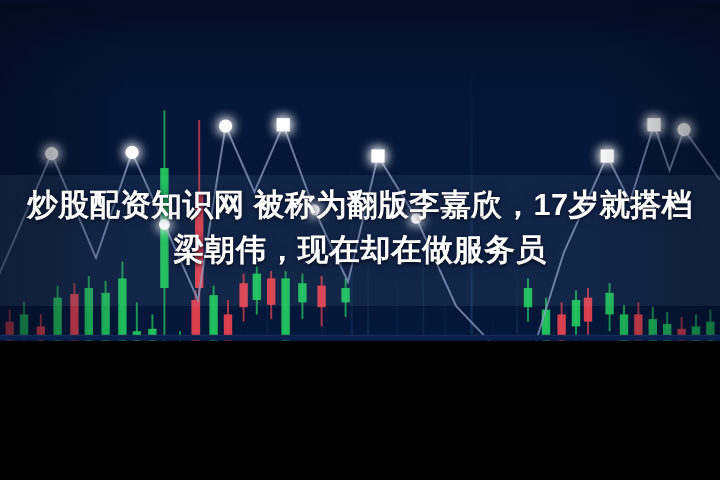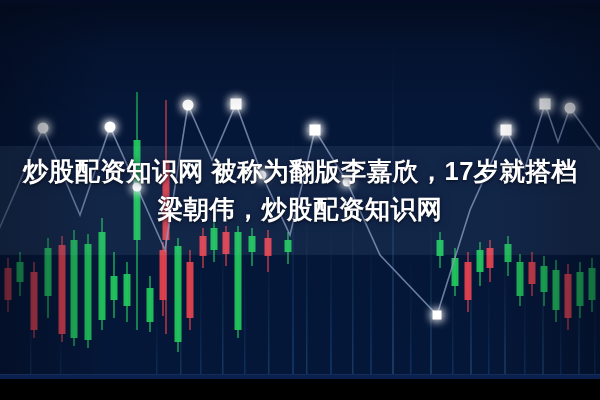--- a/index.html
+++ b/index.html
@@ -1,21 +1,21 @@
 <!DOCTYPE html>
 <html lang="zh"><head>
 <meta charset="utf-8">
 <title>炒股配资知识网</title>
 <style>
   html,body{margin:0;padding:0;background:#000;}
   *{box-sizing:border-box;}
 
   #stage{
     position:relative;
-    width:600px;height:379px;
+    width:600px;height:284px;
     overflow:hidden;
     font-family:"Liberation Sans","DejaVu Sans",sans-serif;
     background:#04163a;
   }
 
   
   .bg-base{
     position:absolute;inset:0;
     background:
       radial-gradient(ellipse 120% 70% at 50% 112%, #123a77 0%, #0d2a5c 28%, #072046 55%, #04143200 80%),
@@ -216,17 +216,17 @@
       </g>
   </svg>
 
   <div class="bg-vign"></div>
   <div class="edge-top"></div>
 
   <div class="text-band"></div>
 
   <div class="headline">
     <span class="l1">炒股配资知识网 被称为翻版李嘉欣，17岁就搭档</span>
-    <span class="l2">梁朝伟，炒股配资知识网</span>
+    <span class="l2">梁朝伟，现在却在做服务员</span>
   </div>
 
   <div class="edge-bot"></div>
 </div>
 
 </body></html>

